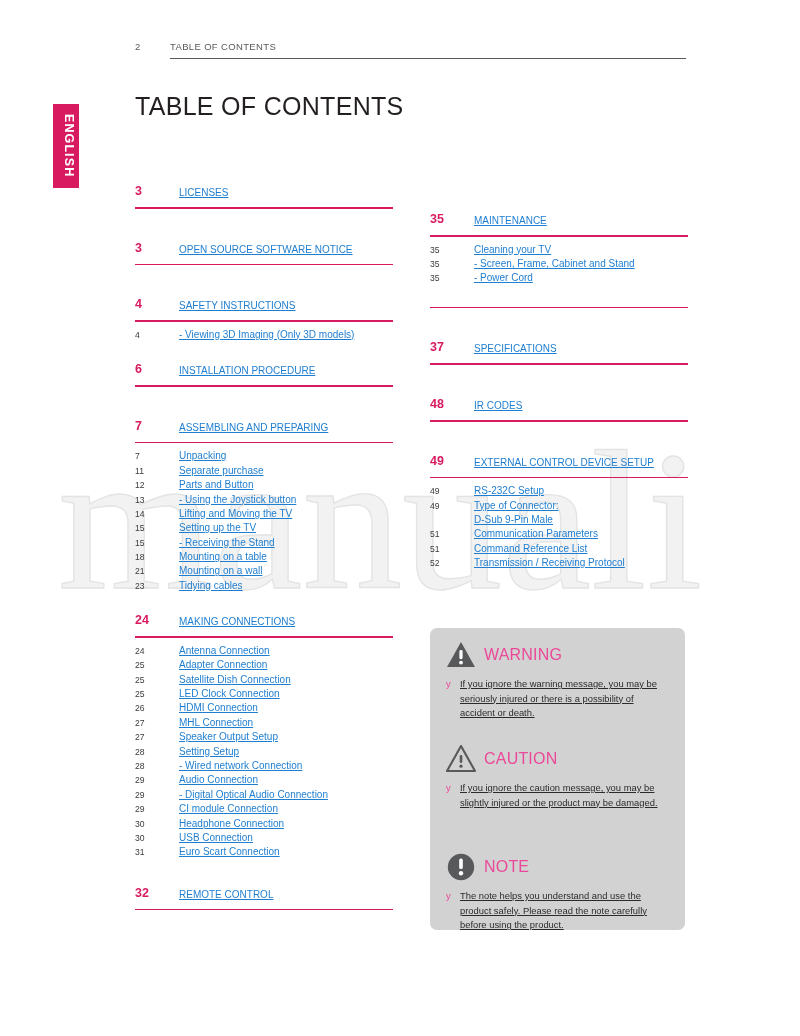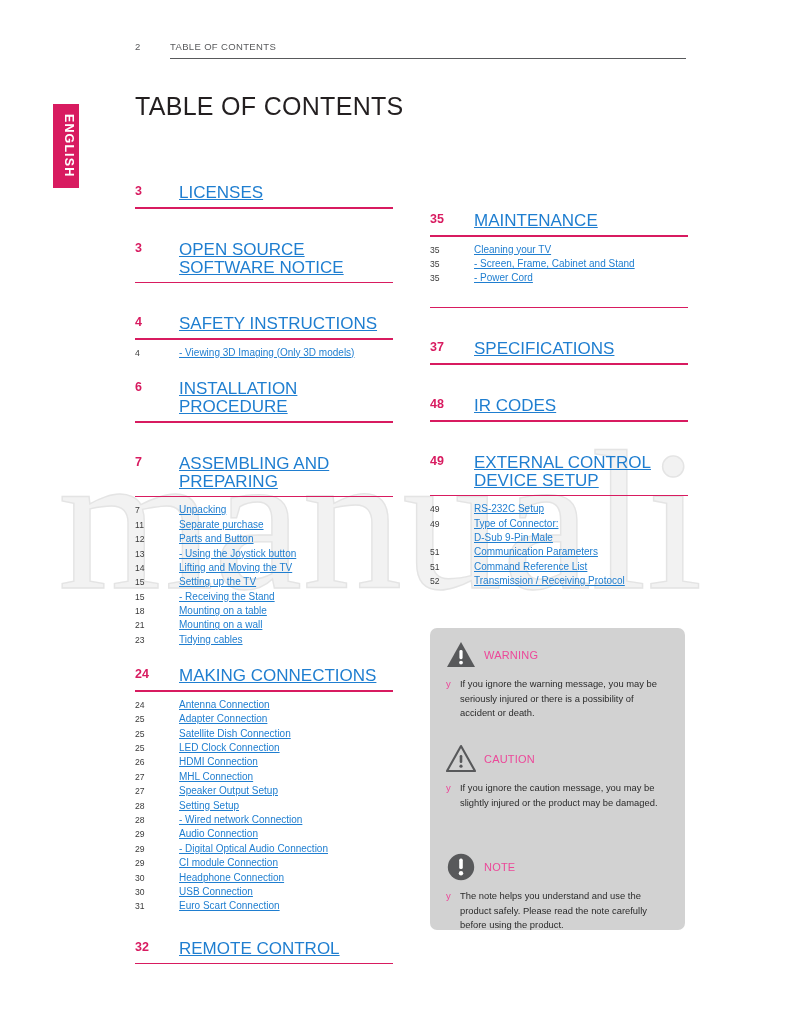--- a/index.html
+++ b/index.html
@@ -123,21 +123,21 @@
     left: 0;
     top: 4px;
     width: 40px;
     font-size: 12.5px;
     font-weight: bold;
     color: #d81b60;
   }
   .sec-title {
     display: block;
     margin-left: 44px;
-    font-size: 17px;
+    font-size: 10px;
     color: #1f7ed0;
     text-decoration: underline;
     line-height: 18px;
   }
   .sec-rule {
     margin-top: 5px;
     margin-bottom: 6px;
     height: 1.6px;
     background: #d81b60;
     width: 100%;
@@ -192,41 +192,42 @@
     height: 34px;
   }
   .notice-icon {
     width: 30px;
     height: 30px;
     flex: 0 0 30px;
     margin-right: 8px;
   }
   .notice-icon svg { display: block; }
   .notice-label {
-    font-size: 11px;
+    font-size: 16px;
     color: #ec4899;
     letter-spacing: 0.2px;
   }
   .notice-body {
     position: relative;
     margin-top: 5px;
     padding-left: 14px;
   }
   .notice-bullet {
     position: absolute;
     left: 0;
     top: 0;
     font-size: 9.5px;
     color: #ec4899;
     line-height: 14.5px;
   }
   .notice-text {
     font-size: 9.4px;
     color: #2b2b2b;
     line-height: 14.6px;
+    text-decoration: underline;
   }
 </style>
 </head>
 <body>
 
 <div class="page">
 
   <div class="watermark">
     <svg width="660" height="170" viewBox="0 0 660 170" xmlns="http://www.w3.org/2000/svg">
       <text x="0" y="140" font-family="Liberation Serif, serif" font-size="200" fill="#f2f2f2" stroke="#e4e4e4" stroke-width="1.4">manuali</text>

